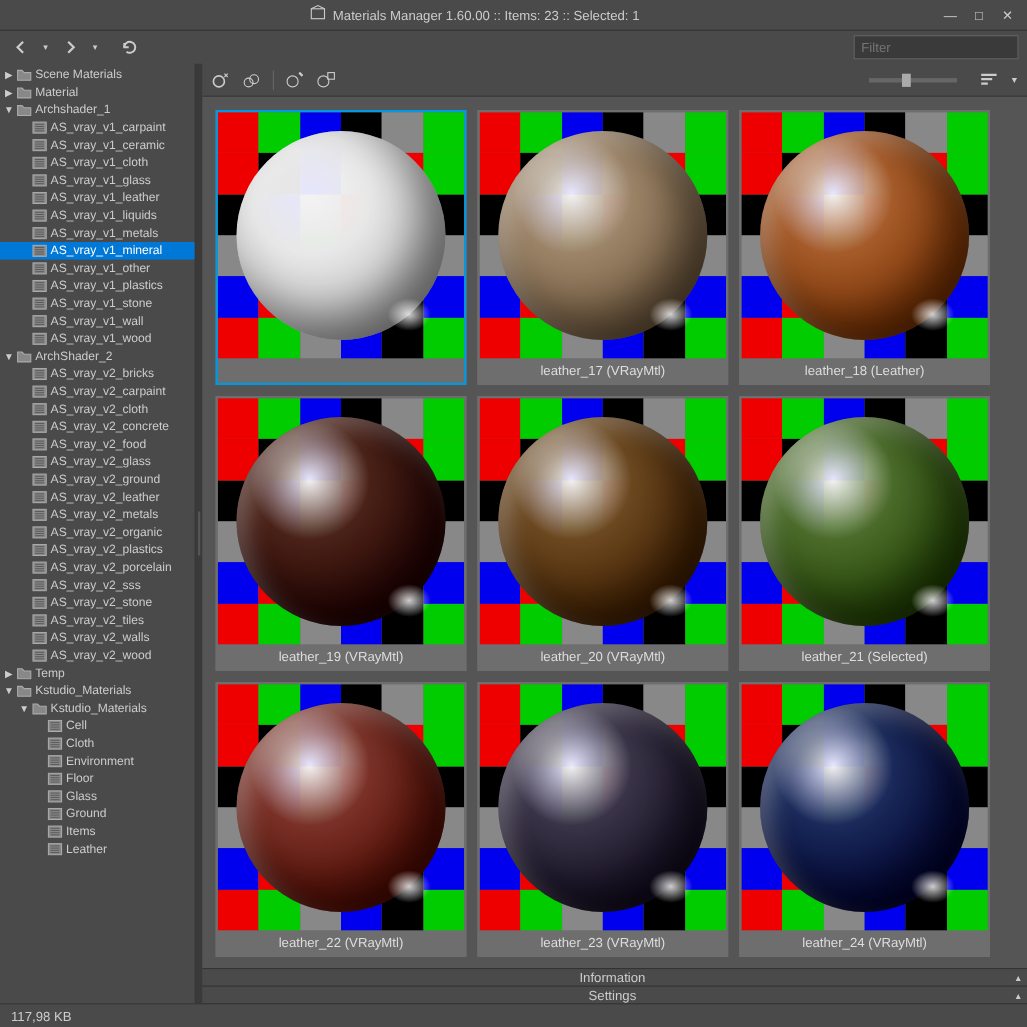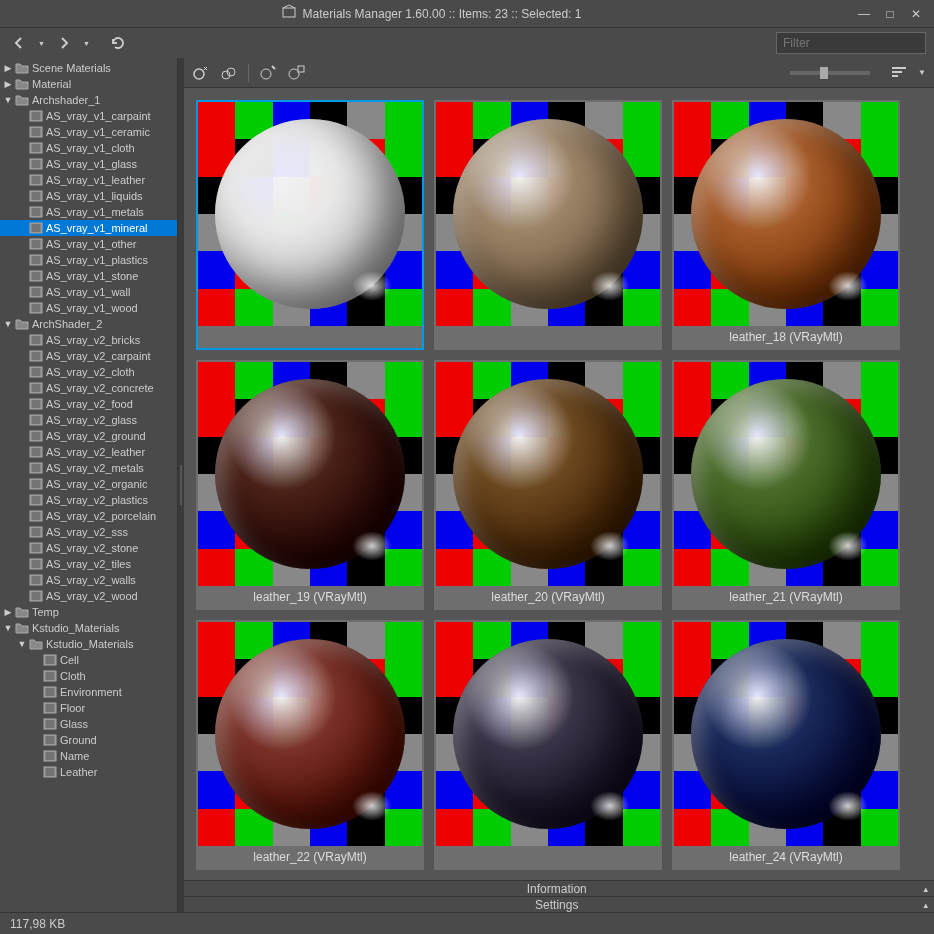--- a/index.html
+++ b/index.html
@@ -524,21 +524,21 @@
           <span class="tree-label">Ground</span>
         </div>
         <div class="tree-row indent-2">
           <span class="tree-toggle"></span>
           <span class="tree-icon">
             <svg width="14" height="12">
               <rect x="1" y="1" width="12" height="10" fill="#888" stroke="#aaa"></rect>
               <path d="M3 3 H11 M3 5 H11 M3 7 H11 M3 9 H11" stroke="#555" stroke-width="0.8"></path>
             </svg>
           </span>
-          <span class="tree-label">Name</span>
+          <span class="tree-label">Items</span>
         </div>
         <div class="tree-row indent-2">
           <span class="tree-toggle"></span>
           <span class="tree-icon">
             <svg width="14" height="12">
               <rect x="1" y="1" width="12" height="10" fill="#888" stroke="#aaa"></rect>
               <path d="M3 3 H11 M3 5 H11 M3 7 H11 M3 9 H11" stroke="#555" stroke-width="0.8"></path>
             </svg>
           </span>
           <span class="tree-label">Leather</span>
@@ -666,20 +666,21 @@
                 <div style="background:#e00"></div>
                 <div style="background:#0c0"></div>
                 <div style="background:#888"></div>
                 <div style="background:#00e"></div>
                 <div style="background:#000"></div>
                 <div style="background:#0c0"></div>
               </div>
               <div class="sphere" style="background: radial-gradient(circle at 35% 30%, rgba(255,255,255,.9) 0%, #9c8468 30%, rgb(116,92,64) 75%, rgb(86,62,34) 100%); box-shadow: inset -20px -20px 40px rgba(0,0,0,.5), inset 10px 10px 20px rgba(255,255,255,.3);"></div>
               <div style="position:absolute;bottom:25px;right:30px;width:40px;height:30px;border-radius:50%;background:radial-gradient(ellipse,rgba(255,255,255,.8),transparent 70%);"></div>
             </div>
+            <div class="thumb-label">leather_17 (VRayMtl)</div>
           </div>
           <div class="thumb">
             <div class="thumb-preview">
               <div class="checker">
                 <div style="background:#e00"></div>
                 <div style="background:#0c0"></div>
                 <div style="background:#00e"></div>
                 <div style="background:#000"></div>
                 <div style="background:#888"></div>
                 <div style="background:#0c0"></div>
@@ -710,21 +711,21 @@
                 <div style="background:#e00"></div>
                 <div style="background:#0c0"></div>
                 <div style="background:#888"></div>
                 <div style="background:#00e"></div>
                 <div style="background:#000"></div>
                 <div style="background:#0c0"></div>
               </div>
               <div class="sphere" style="background: radial-gradient(circle at 35% 30%, rgba(255,255,255,.9) 0%, #a55b2a 30%, rgb(125,51,2) 75%, rgb(95,21,0) 100%); box-shadow: inset -20px -20px 40px rgba(0,0,0,.5), inset 10px 10px 20px rgba(255,255,255,.3);"></div>
               <div style="position:absolute;bottom:25px;right:30px;width:40px;height:30px;border-radius:50%;background:radial-gradient(ellipse,rgba(255,255,255,.8),transparent 70%);"></div>
             </div>
-            <div class="thumb-label">leather_18 (VRayMtl)</div>
+            <div class="thumb-label">leather_18 (Leather)</div>
           </div>
           <div class="thumb">
             <div class="thumb-preview">
               <div class="checker">
                 <div style="background:#e00"></div>
                 <div style="background:#0c0"></div>
                 <div style="background:#00e"></div>
                 <div style="background:#000"></div>
                 <div style="background:#888"></div>
                 <div style="background:#0c0"></div>
@@ -845,21 +846,21 @@
                 <div style="background:#e00"></div>
                 <div style="background:#0c0"></div>
                 <div style="background:#888"></div>
                 <div style="background:#00e"></div>
                 <div style="background:#000"></div>
                 <div style="background:#0c0"></div>
               </div>
               <div class="sphere" style="background: radial-gradient(circle at 35% 30%, rgba(255,255,255,.9) 0%, #4a6b2a 30%, rgb(34,67,2) 75%, rgb(4,37,0) 100%); box-shadow: inset -20px -20px 40px rgba(0,0,0,.5), inset 10px 10px 20px rgba(255,255,255,.3);"></div>
               <div style="position:absolute;bottom:25px;right:30px;width:40px;height:30px;border-radius:50%;background:radial-gradient(ellipse,rgba(255,255,255,.8),transparent 70%);"></div>
             </div>
-            <div class="thumb-label">leather_21 (VRayMtl)</div>
+            <div class="thumb-label">leather_21 (Selected)</div>
           </div>
           <div class="thumb">
             <div class="thumb-preview">
               <div class="checker">
                 <div style="background:#e00"></div>
                 <div style="background:#0c0"></div>
                 <div style="background:#00e"></div>
                 <div style="background:#000"></div>
                 <div style="background:#888"></div>
                 <div style="background:#0c0"></div>
@@ -935,20 +936,21 @@
                 <div style="background:#e00"></div>
                 <div style="background:#0c0"></div>
                 <div style="background:#888"></div>
                 <div style="background:#00e"></div>
                 <div style="background:#000"></div>
                 <div style="background:#0c0"></div>
               </div>
               <div class="sphere" style="background: radial-gradient(circle at 35% 30%, rgba(255,255,255,.9) 0%, #3a3448 30%, rgb(18,12,32) 75%, rgb(0,0,2) 100%); box-shadow: inset -20px -20px 40px rgba(0,0,0,.5), inset 10px 10px 20px rgba(255,255,255,.3);"></div>
               <div style="position:absolute;bottom:25px;right:30px;width:40px;height:30px;border-radius:50%;background:radial-gradient(ellipse,rgba(255,255,255,.8),transparent 70%);"></div>
             </div>
+            <div class="thumb-label">leather_23 (VRayMtl)</div>
           </div>
           <div class="thumb">
             <div class="thumb-preview">
               <div class="checker">
                 <div style="background:#e00"></div>
                 <div style="background:#0c0"></div>
                 <div style="background:#00e"></div>
                 <div style="background:#000"></div>
                 <div style="background:#888"></div>
                 <div style="background:#0c0"></div>

